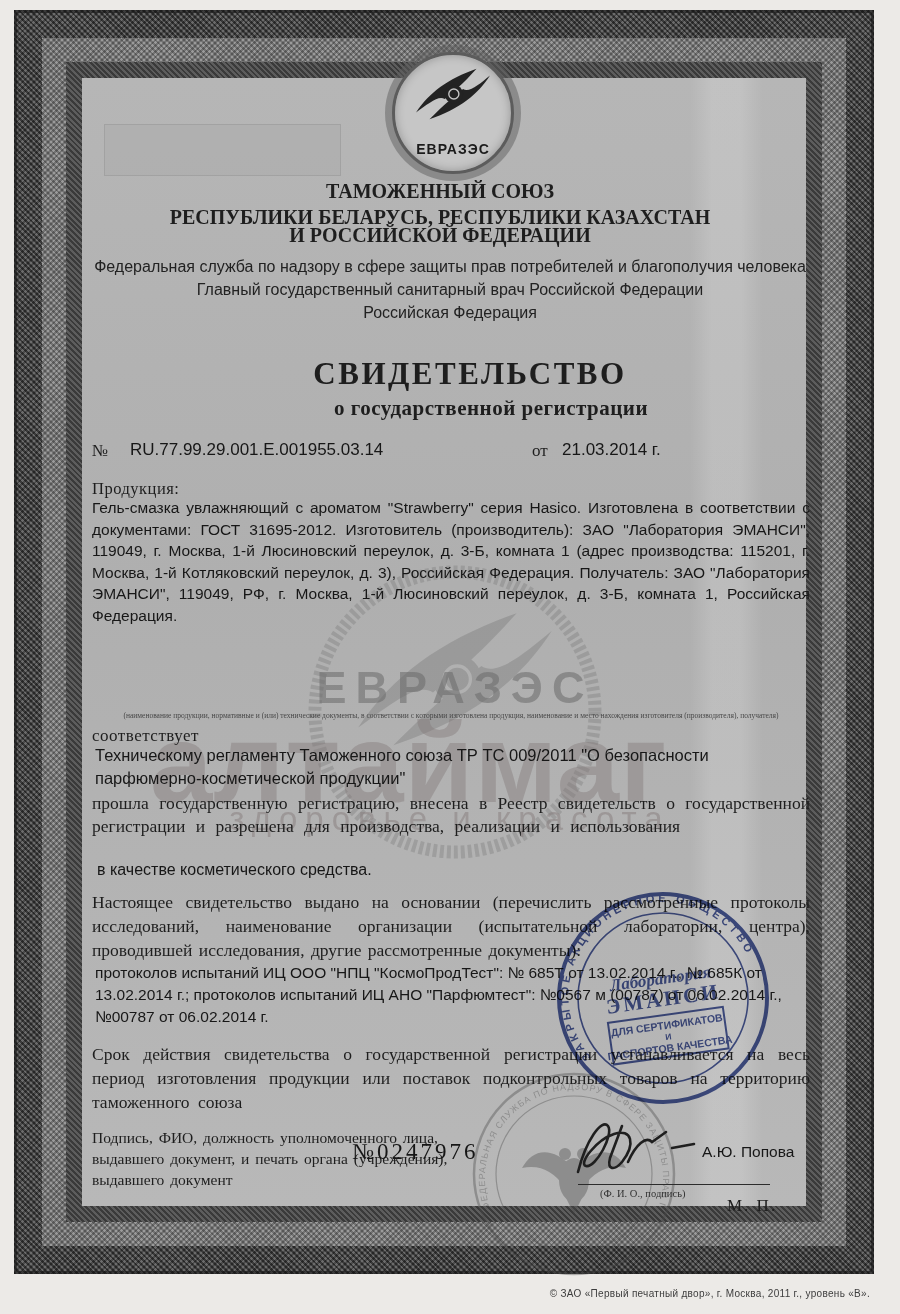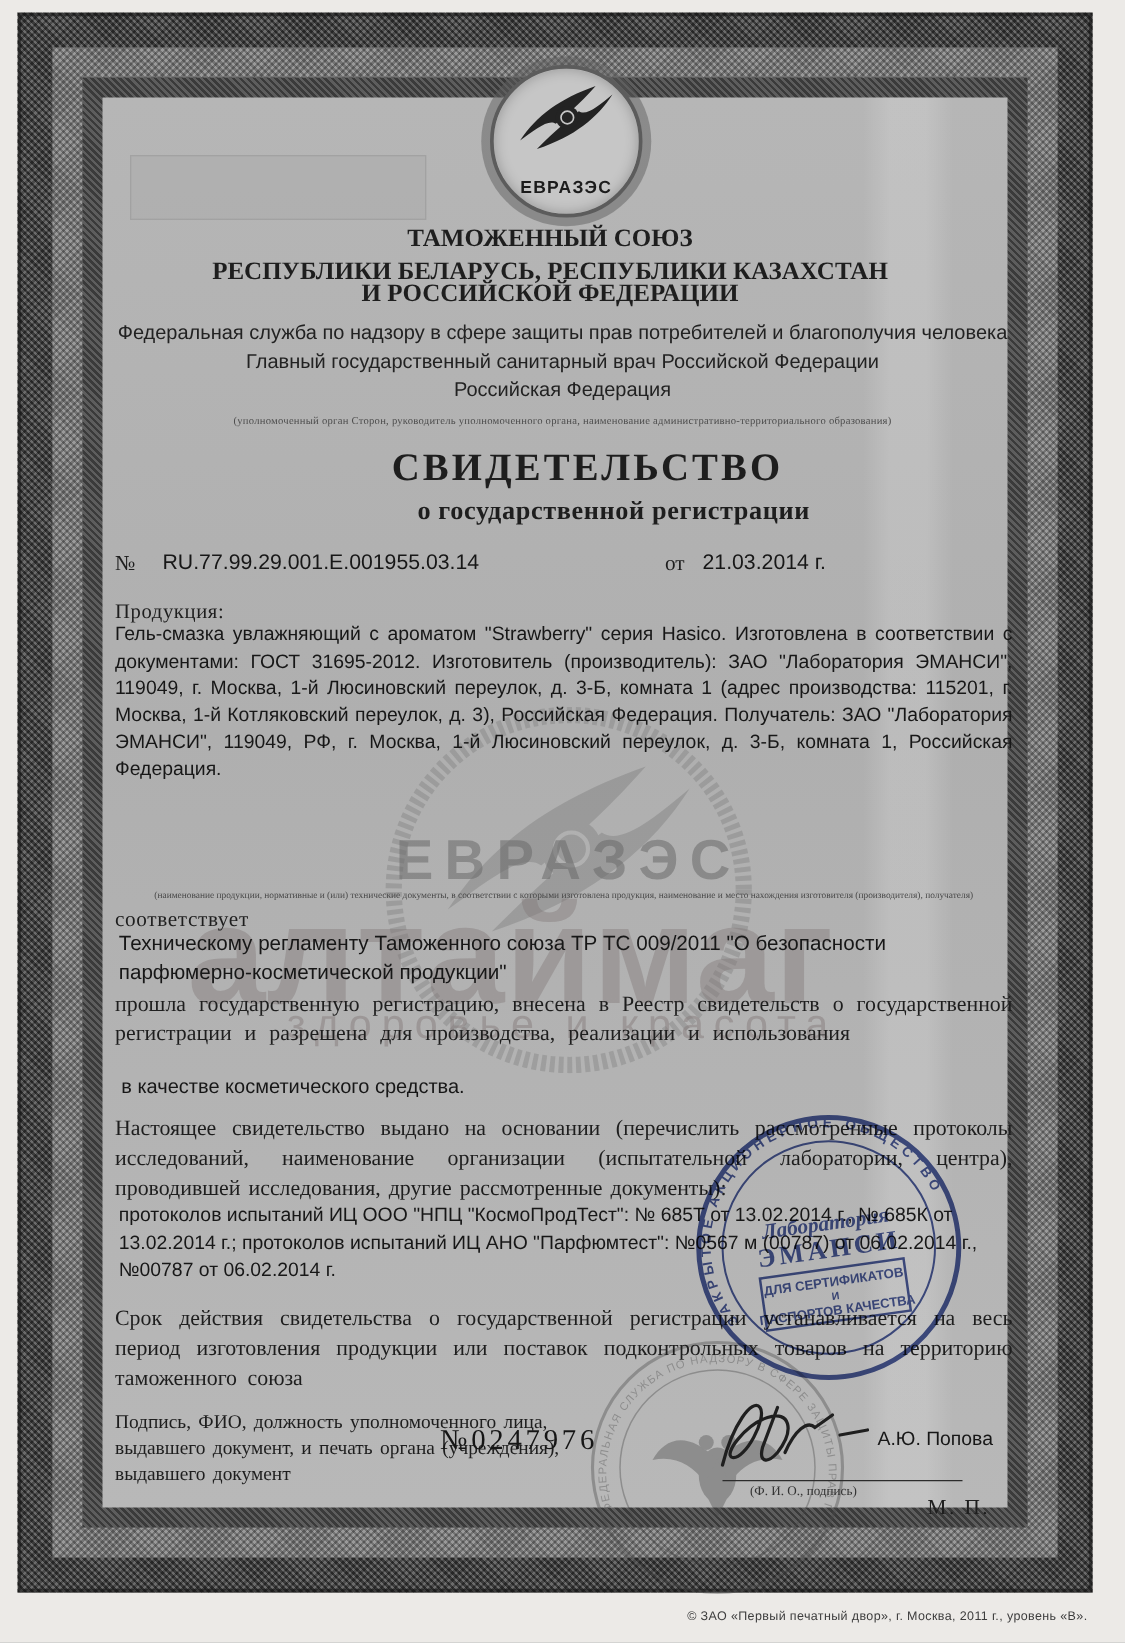--- a/index.html
+++ b/index.html
@@ -73,21 +73,21 @@
   .basis-intro{top:890px;left:92px;width:718px;font-size:17.5px;line-height:24px;word-spacing:2px;}
   .basis-protocols{top:962px;left:95px;width:718px;font-size:15.5px;line-height:22px;}
 
   .validity{top:1042px;left:92px;width:718px;font-size:17.5px;line-height:24px;word-spacing:4px;}
 
   .sig-note{top:1127px;left:92px;width:400px;font-size:15.5px;line-height:21px;word-spacing:2px;}
   .sig-svg{left:552px;top:1110px;z-index:6;}
   .sig-name{left:702px;top:1143px;font-size:15.5px;z-index:6;}
   .sig-line{left:578px;top:1184px;width:192px;border-top:1.5px solid #2c2c2c;z-index:6;}
   .sig-caption{left:600px;top:1188px;font-size:10.5px;color:#333;z-index:6;}
-  .mp{left:727px;top:1196px;font-size:17px;letter-spacing:2px;margin-left:15px;}
+  .mp{left:727px;top:1196px;font-size:17px;letter-spacing:2px;}
   .serial{left:352px;top:1139px;font-size:23px;font-weight:normal;letter-spacing:3px;color:#161616;}
 
   .stamp-blue{left:553px;top:888px;width:220px;height:220px;transform:rotate(-14deg);
     opacity:.85;mix-blend-mode:multiply;z-index:3;}
   .stamp-gov{left:468px;top:1068px;width:212px;height:212px;opacity:.38;z-index:1;}
 
   .footer{right:30px;top:1288px;font-size:10px;color:#3d3d3d;letter-spacing:.3px;z-index:5;}
 
   .content{position:absolute;inset:0;z-index:2;}
 </style>
@@ -142,21 +142,20 @@
   <div class="content">
 
     <div class="abs hdr1 serif center">ТАМОЖЕННЫЙ СОЮЗ</div>
     <div class="abs hdr1 serif center" style="top:204px;">РЕСПУБЛИКИ БЕЛАРУСЬ, РЕСПУБЛИКИ КАЗАХСТАН</div>
     <div class="abs hdr1 serif center" style="top:222px;">И РОССИЙСКОЙ ФЕДЕРАЦИИ</div>
 
     <div class="abs hdr2 sans center">Федеральная служба по надзору в сфере защиты прав потребителей и благополучия человека</div>
     <div class="abs hdr2 sans center" style="top:279px;">Главный государственный санитарный врач Российской Федерации</div>
     <div class="abs hdr2 sans center" style="top:302px;">Российская Федерация</div>
 
-    <div class="abs note-sm serif center">(уполномоченный орган Сторон, руководитель уполномоченного органа, наименование административно-территориального образования)</div>
 
     <div class="abs title serif center">СВИДЕТЕЛЬСТВО</div>
     <div class="abs subtitle serif center">о государственной регистрации</div>
 
     <span class="abs num-label serif">№</span>
     <span class="abs num-value sans">RU.77.99.29.001.E.001955.03.14</span>
     <span class="abs num-ot serif">от</span>
     <span class="abs num-date sans">21.03.2014 г.</span>
 
     <div class="abs prod-label serif">Продукция:</div>

